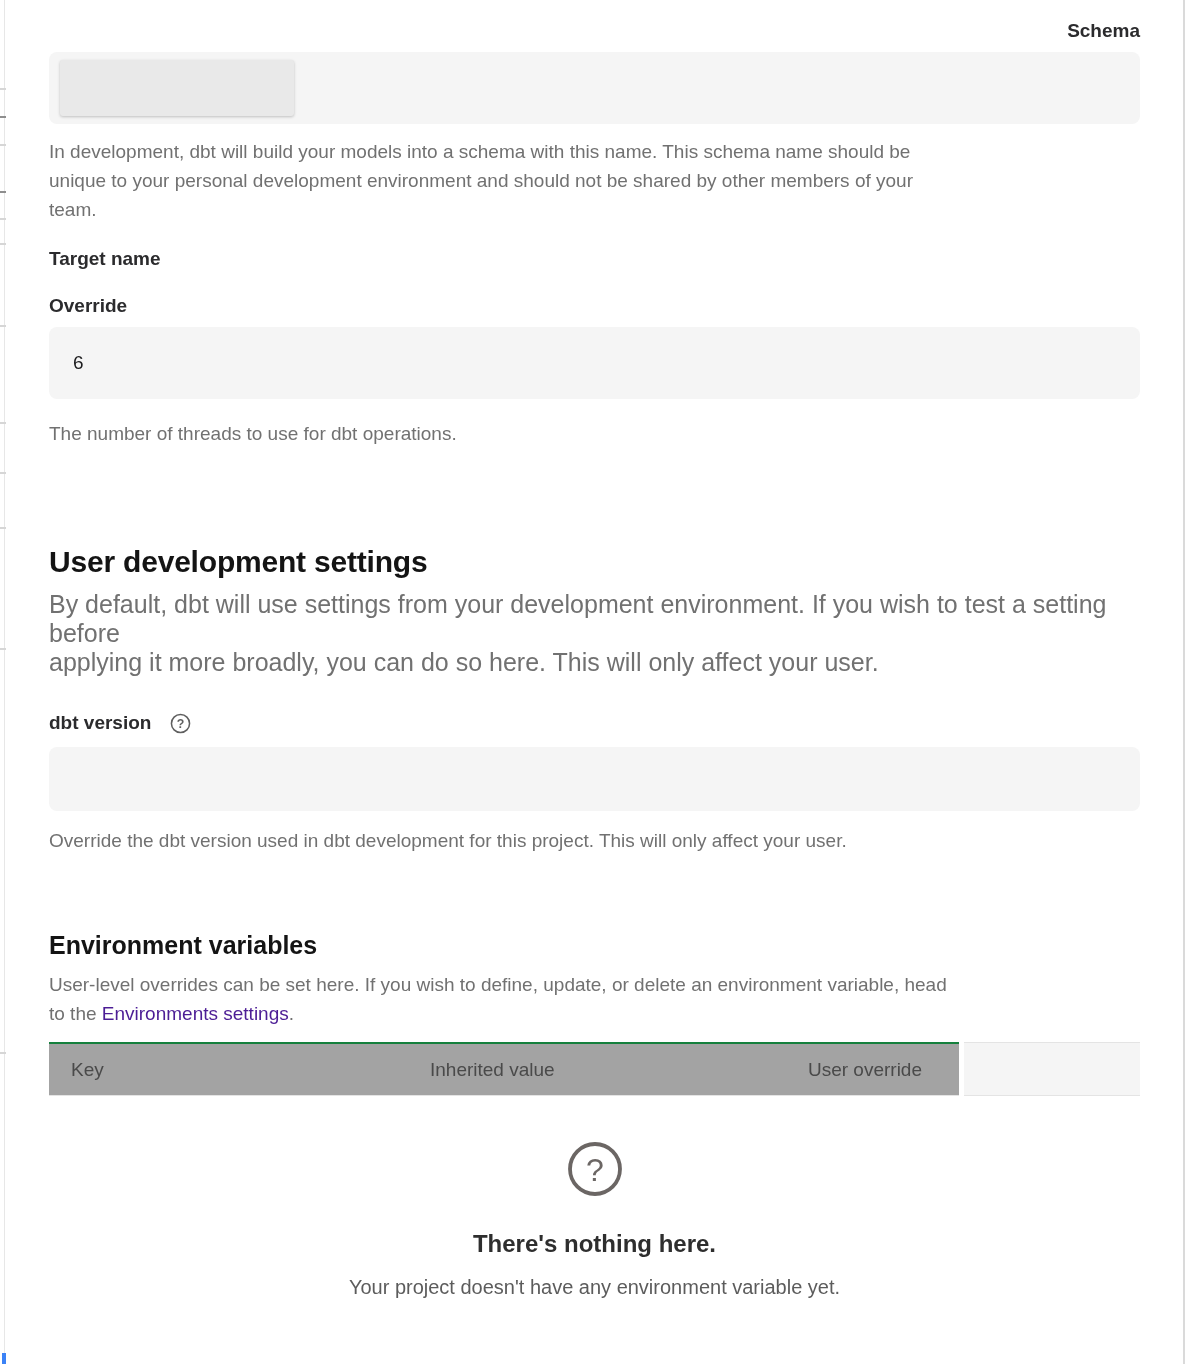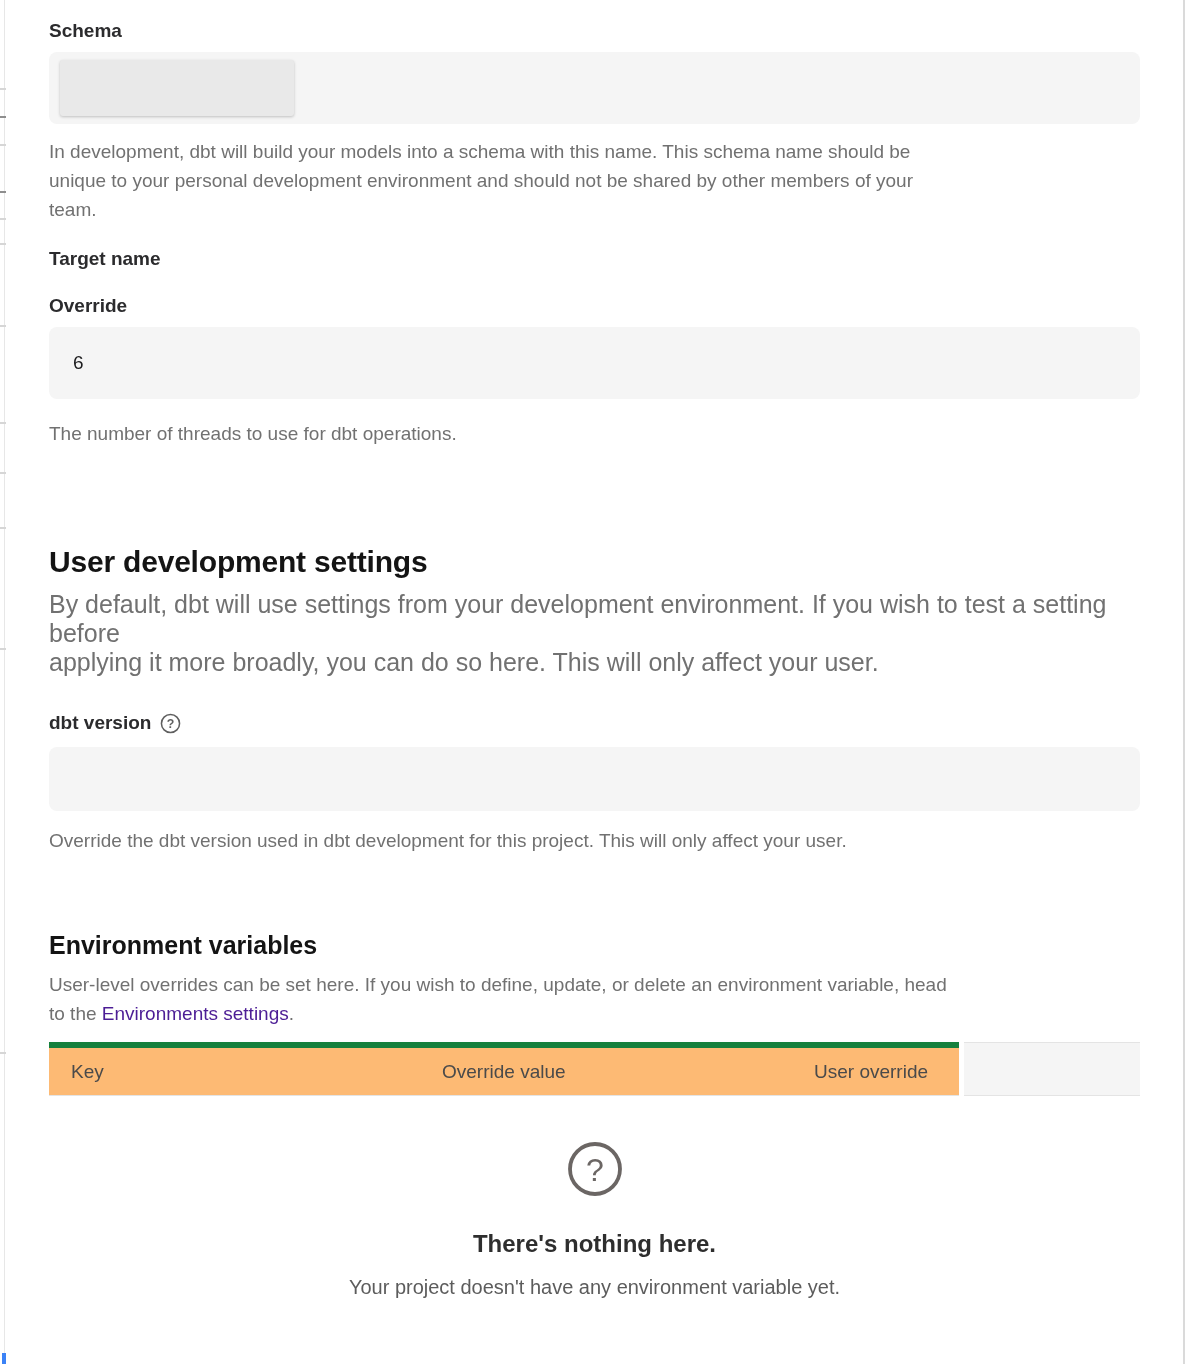--- a/index.html
+++ b/index.html
@@ -17,21 +17,21 @@
   .left-strip .tick.dark { background: #8e8e8e; }
   .left-strip .tick.blue { background: #3b82f6; height: 11px; width: 4px; left: 2px; }
   
   .right-line { position: absolute; left: 1183px; top: 0; width: 2px; height: 1364px; background: #dadada; }
 
   .content { position: absolute; left: 49px; top: 0; width: 1091px; }
 
   .field-label {
     font-size: 19px; font-weight: 600; color: #2b2b2d; line-height: 24px;
   }
-  .schema-label { margin-top: 19px; }
+  .schema-label { margin-top: 19px; text-align: right; }
 
   .text-input, .input-box {
     display: block; width: 100%; height: 72px;
     background: #f5f5f5; border: none; border-radius: 8px;
     font-family: "Liberation Sans", sans-serif;
     font-size: 19px; color: #1d1d1f; padding-left: 24px;
     outline: none; margin-top: 9px;
   }
   .input-box { padding: 8px 0 0 11px; }
   .skeleton-block {
@@ -47,48 +47,47 @@
 
   .section-title {
     margin-top: 96px;
     font-size: 30px; font-weight: 700; color: #141414; line-height: 36px;
     letter-spacing: -0.2px;
   }
   .section-desc {
     font-size: 25px; color: #717171; line-height: 29px;
     white-space: pre-line; margin-top: 10px;
   }
-  .dbt-version-row { margin-top: 34px; display: flex; align-items: center; gap: 9px; }
+  .dbt-version-row { margin-top: 34px; display: flex; align-items: center; gap: 19px; }
   .help-circle-icon { width: 21px; height: 21px; display: inline-block; }
   .dbt-version-input { height: 64px; margin-top: 12px; }
   .single-help { margin-top: 15px; }
 
   .env-title {
     margin-top: 74px;
     font-size: 25px; font-weight: 700; color: #141414; line-height: 32px;
   }
   .env-desc { font-size: 19px; color: #717171; line-height: 29px; white-space: pre-line; margin-top: 9px; }
   .env-desc a { color: #4c1d95; text-underline-offset: 3px; cursor: pointer; }
 
   .env-table-header { margin-top: 14px; display: flex; height: 54px; }
   .eth-main {
-    width: 910px; background: #fdba74;
-    border-top: 6px solid #15803d; border-bottom: 1px solid #e4e4e4;
+    width: 910px; background: #a3a3a3;
+    border-top: 2px solid #15803d; border-bottom: 1px solid #e4e4e4;
     display: grid; grid-template-columns: 381px 360px 1fr;
     align-items: center;
-    gap: 12px;
   }
   .eth-gap { width: 5px; background: #ffffff; }
   .eth-side {
     flex: 1; background: #f5f5f5;
     border-top: 1px solid #e4e4e4; border-bottom: 1px solid #e4e4e4;
   }
   .eth-cell { font-size: 19px; color: #4a4a4a; }
   .eth-key { padding-left: 22px; }
-  .eth-override { text-align: left; padding-right: 19px; }
+  .eth-override { text-align: center; padding-right: 19px; }
 
   .empty-state { margin-top: 45px; display: flex; flex-direction: column; align-items: center; }
   .empty-icon { width: 56px; height: 56px; }
   .empty-title { margin-top: 33px; font-size: 24px; font-weight: 600; color: #2e2e2e; }
   .empty-subtitle { margin-top: 18px; font-size: 20px; color: #5c5c5c; }
 </style>
 </head>
 <body>
 
 <div class="left-strip">
@@ -140,21 +139,21 @@
   <input class="text-input dbt-version-input" type="text" value="" style="">
   <div class="help-text single-help">Override the dbt version used in dbt development for this project. This will only affect your user.</div>
 
   <h2 class="env-title">Environment variables</h2>
   <p class="env-desc"><span>User-level overrides can be set here. If you wish to define, update, or delete an environment variable, head
 to the </span><a>Environments settings</a><span>.</span></p>
 
   <div class="env-table-header">
     <div class="eth-main">
       <div class="eth-cell eth-key">Key</div>
-      <div class="eth-cell">Override value</div>
+      <div class="eth-cell">Inherited value</div>
       <div class="eth-cell eth-override">User override</div>
     </div>
     <div class="eth-gap"></div>
     <div class="eth-side"></div>
   </div>
 
   <div class="empty-state">
     <svg class="empty-icon" viewBox="0 0 56 56">
       <circle cx="28" cy="28" r="25" fill="none" stroke="#6b6664" stroke-width="3.8"></circle>
       <text x="28" y="39.5" text-anchor="middle" font-family="Liberation Sans, sans-serif" font-size="32" font-weight="500" fill="#6b6664">?</text>

